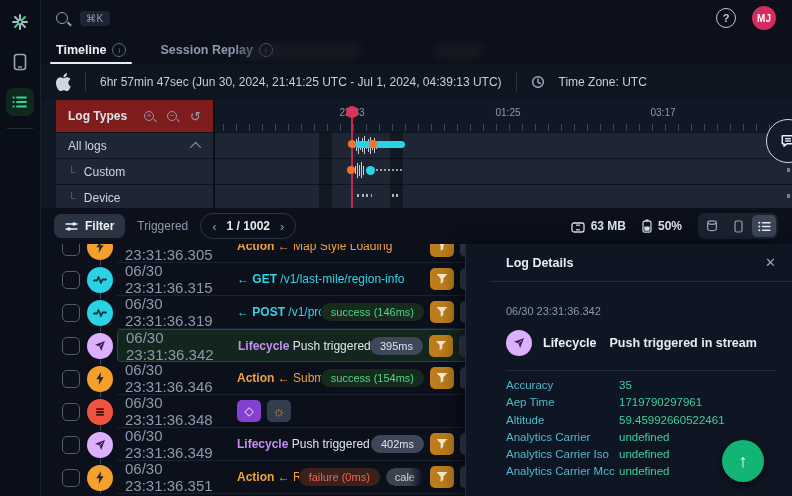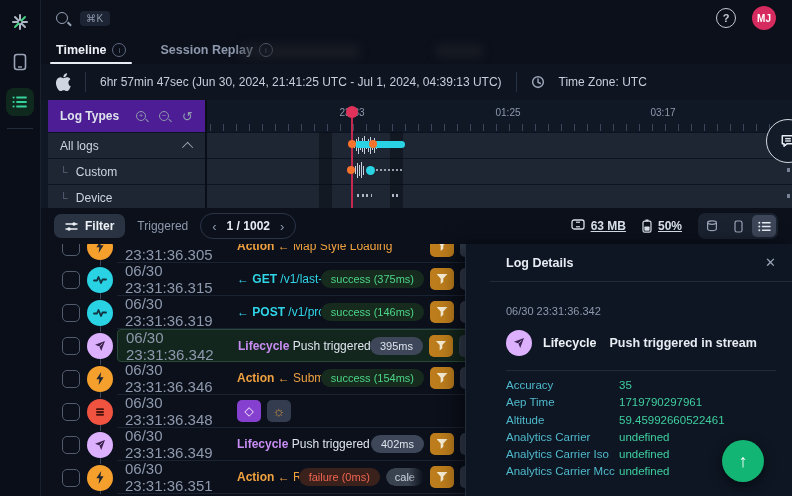--- a/index.html
+++ b/index.html
@@ -36,21 +36,21 @@
   .smudge{position:absolute;background:rgba(32,34,40,.55);filter:blur(4px);border-radius:6px;}
 
   
   .timebar{position:absolute;left:40px;right:0;top:64px;height:36px;background:#0e1420;border-bottom:1px solid #1b2433;
         display:flex;align-items:center;padding:0 16px;gap:14px;}
   .vdiv{width:1px;height:20px;background:#273244;}
   .timebar .txt{font-size:12px;color:#c7cfdc;}
 
   
   .tl{position:absolute;left:40px;right:0;top:100px;height:108px;background:#111825;border-bottom:1px solid #1b2433;}
-  .lt-panel{position:absolute;left:8px;top:0;bottom:0;width:157px;border-right:2px solid #0a0e17;background:#4c1d95;z-index:5;}
+  .lt-panel{position:absolute;left:16px;top:0;bottom:0;width:157px;border-right:2px solid #0a0e17;background:#7f1d1d;z-index:5;}
   .lt-head{height:32px;display:flex;align-items:center;padding:0 12px;gap:13px;}
   .lt-title{font-size:12px;font-weight:bold;color:#dde3ec;margin-right:auto;}
   .mag-s{position:relative;width:8px;height:8px;border:1.4px solid #8e99ad;border-radius:50%;}
   .mag-s::after{content:'';position:absolute;width:4px;height:1.4px;background:#8e99ad;right:-3.5px;bottom:-1.5px;transform:rotate(45deg);}
   .mag-s i{position:absolute;inset:0;display:flex;align-items:center;justify-content:center;font-size:8px;color:#8e99ad;font-style:normal;line-height:0;}
   .reset-ic{color:#8e99ad;font-size:13px;line-height:1;}
   .lt-row{height:25px;background:#1d2632;border-top:1px solid #0d1320;display:flex;align-items:center;padding:0 12px;font-size:12px;color:#cdd5e1;}
   .lt-row .chev{margin-left:auto;width:7px;height:7px;border-left:1.6px solid #9aa4b6;border-top:1.6px solid #9aa4b6;transform:rotate(45deg) translateY(2px);}
   .lt-row .ind{color:#5d6880;margin-right:8px;font-size:11px;}
   
@@ -77,21 +77,21 @@
 
   
   .fbar{position:absolute;left:40px;right:0;top:208px;height:36px;background:#0b101b;display:flex;align-items:center;padding:0 14px;gap:12px;z-index:8;}
   .filter-btn{display:flex;align-items:center;gap:7px;background:#2a3342;border-radius:7px;height:24px;padding:0 11px;
         font-size:12px;font-weight:bold;color:#eef2f7;}
   .trig{font-size:12px;color:#8e99ad;}
   .pager{display:flex;align-items:center;gap:10px;border:1px solid #2b3547;border-radius:13px;height:24px;padding:0 11px;}
   .pager .pg{font-size:12px;font-weight:bold;color:#e7ecf3;}
   .pager .arr{color:#8e99ad;font-size:13px;line-height:1;}
   .fbar-right{margin-left:auto;display:flex;align-items:center;gap:16px;}
-  .stat{display:flex;align-items:flex-start;gap:6px;font-size:12px;font-weight:bold;color:#dbe1ea;text-decoration:underline;}
+  .stat{display:flex;align-items:flex-end;gap:6px;font-size:12px;font-weight:bold;color:#dbe1ea;}
   .toggles{display:flex;background:#1a2230;border-radius:7px;padding:2px;gap:2px;}
   .tgl{width:24px;height:22px;border-radius:5px;display:flex;align-items:center;justify-content:center;}
   .tgl.active{background:#3c4658;}
 
   
   .list{position:absolute;left:40px;right:0;top:244px;bottom:0;overflow:hidden;background:#0b101b;}
   .lrow{display:flex;align-items:stretch;height:33px;position:relative;}
   .lrow .cb{width:16px;height:16px;border:1.5px solid #525c6e;border-radius:5px;margin:8px 0 0 22px;flex:0 0 auto;background:transparent;}
   .icol{width:34px;position:relative;flex:0 0 auto;margin-left:3px;}
   .icol::before{content:'';position:absolute;left:50%;top:0;bottom:0;border-left:1.5px dashed #39455a;}
@@ -409,21 +409,20 @@
         <div class="ricon ic-network">
       <svg width="14" height="10" viewBox="0 0 14 10">
             <polyline points="1,5.5 4,5.5 5.5,2 8,8 9.5,4.5 13,4.5" fill="none" stroke="#123240" stroke-width="1.8" stroke-linecap="round" stroke-linejoin="round"></polyline>
           </svg>
     </div>
       </div>
     <div class="content c-network">
       <span class="ts">06/30 23:31:36.315</span>
       <span class="msg"><span class="pre">← GET</span><span class="rest"> /v1/last-mile/region-info</span></span>
       <span class="badges">
-        <span class="badge" data-type="success">success (375ms)</span>
         <span class="btn-filter" data-variant="orange">
             <span class="funnel"></span>
           </span>
         <span class="btn-gear">☼</span>
       </span>
     </div>
   </div>
 
   <div class="lrow">
     <div class="cb"></div>

